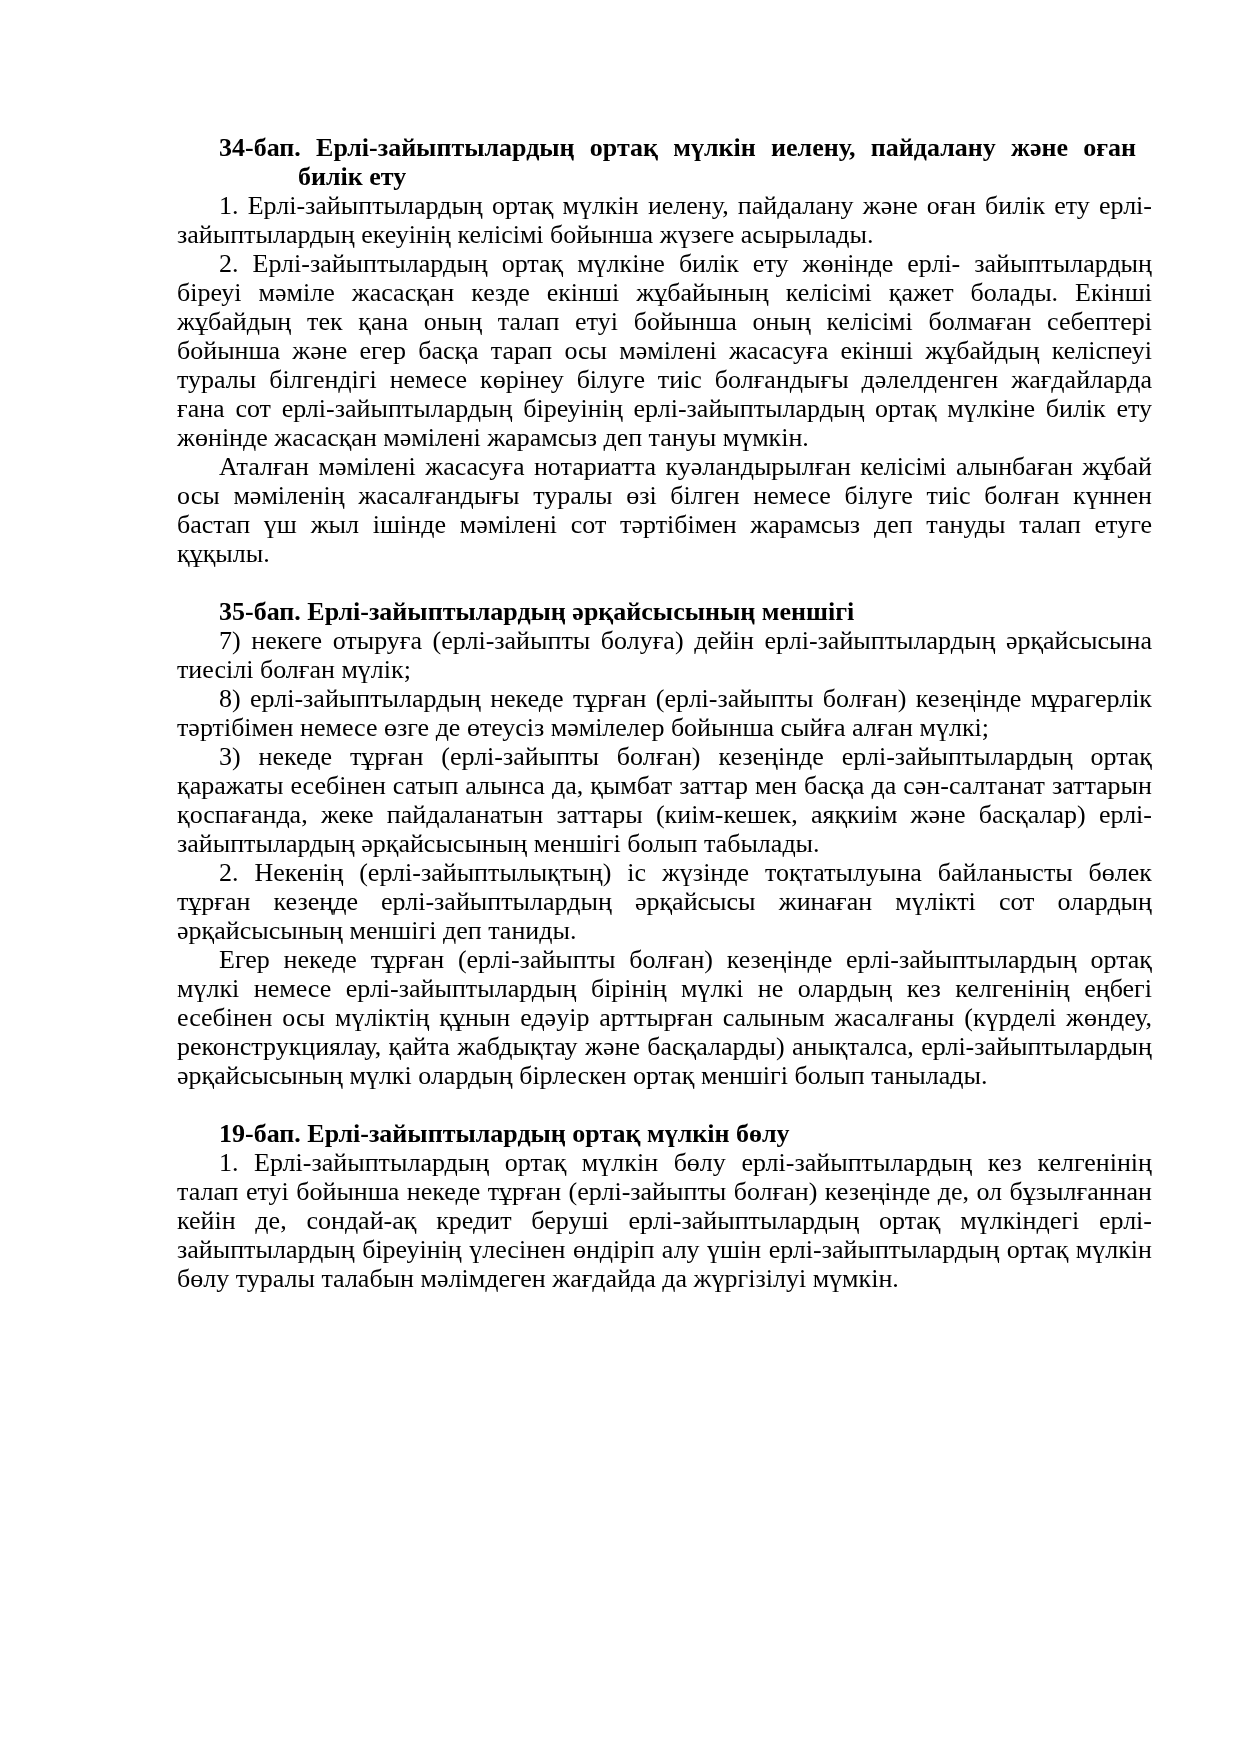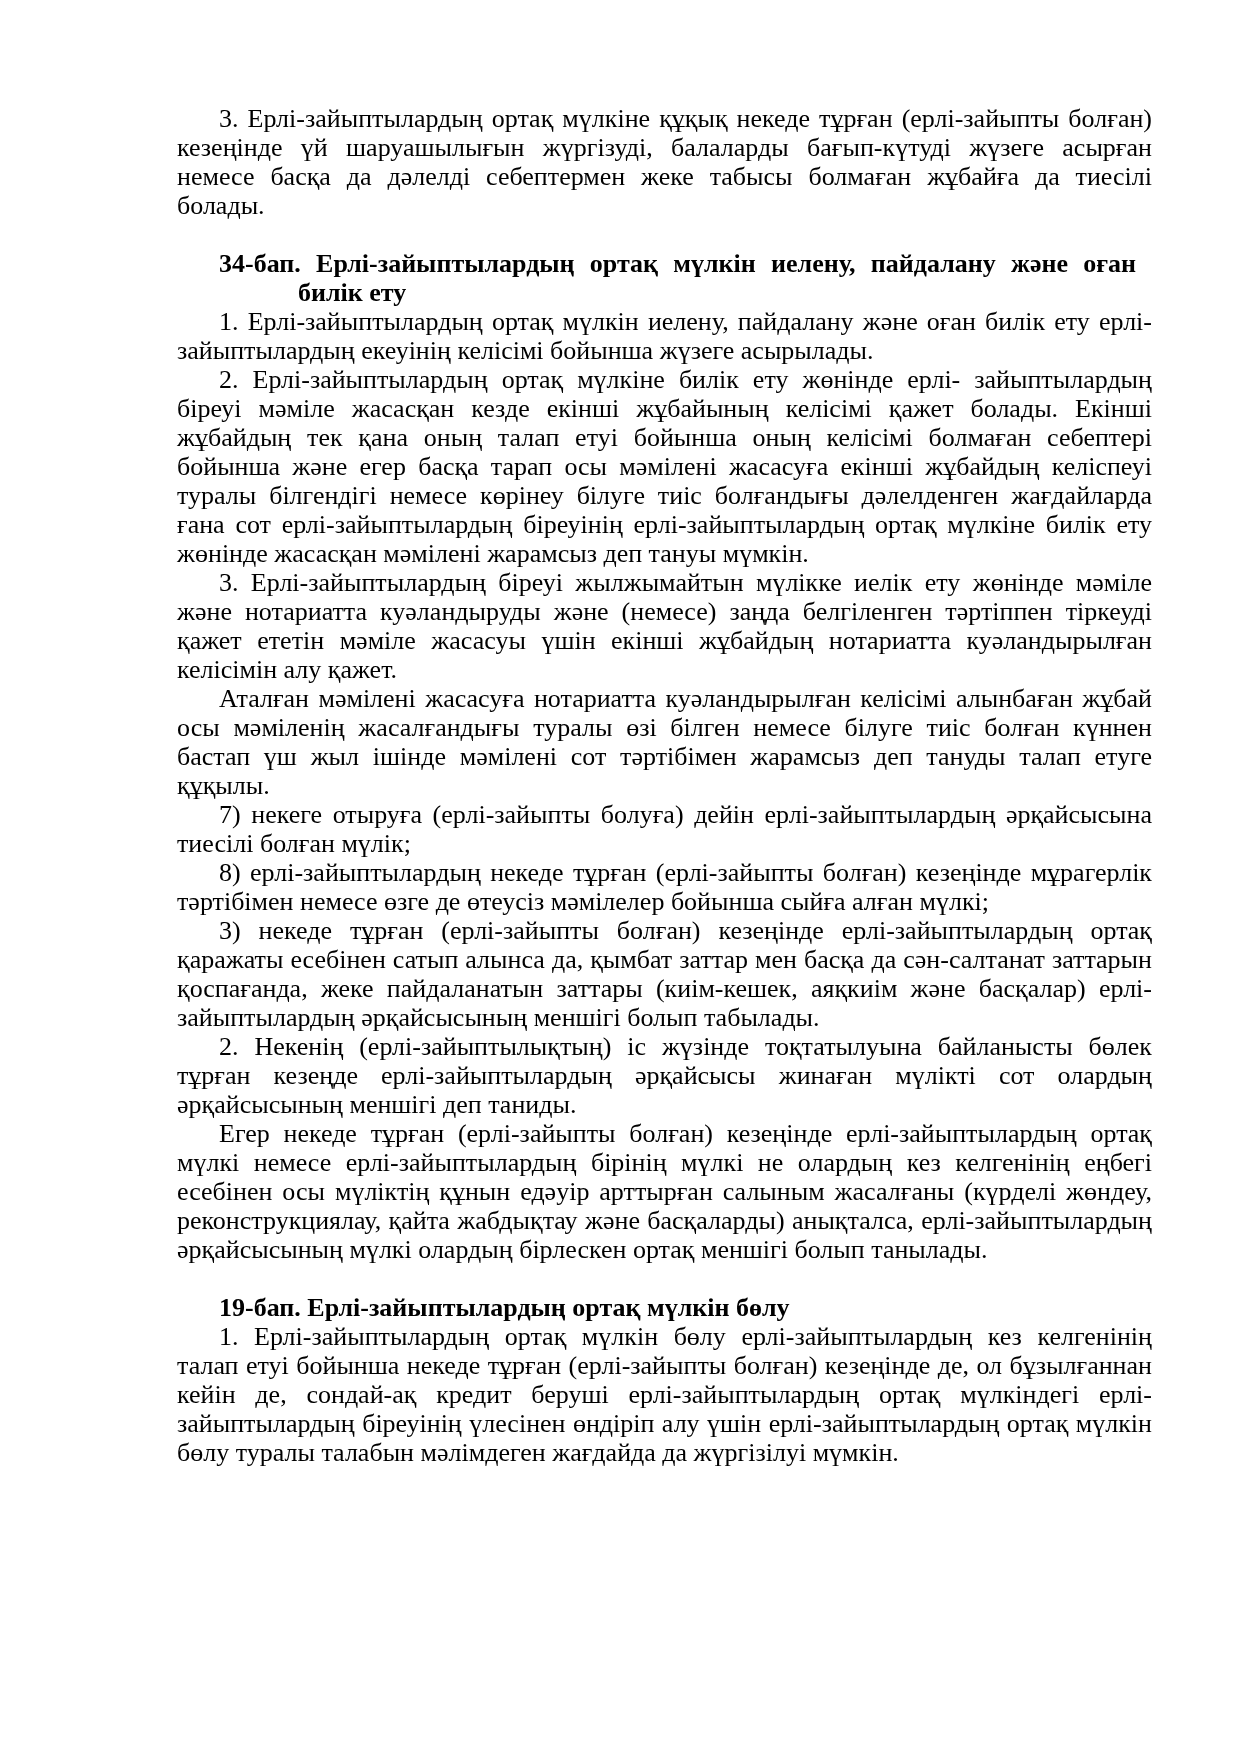--- a/index.html
+++ b/index.html
@@ -30,26 +30,25 @@
     font-weight: bold;
     text-align: justify;
     padding-left: 121px;
     text-indent: -79px;
   }
 </style>
 </head>
 <body>
 
 <div class="page">
-  <p class="para">3. Ерлі-зайыптылардың ортақ мүлкіне құқық некеде тұрған (ерлі-зайыпты болған) кезеңінде үй шаруашылығын жүргізуді, балаларды бағып-күтуді жүзеге асырған немесе басқа да дәлелді себептермен жеке табысы болмаған жұбайға да тиесілі болады.</p>
   <p class="heading">34-бап. Ерлі-зайыптылардың ортақ мүлкін иелену, пайдалану және оған билік ету</p>
   <p class="para">1. Ерлі-зайыптылардың ортақ мүлкін иелену, пайдалану және оған билік ету ерлі-зайыптылардың екеуінің келісімі бойынша жүзеге асырылады.</p>
   <p class="para">2. Ерлі-зайыптылардың ортақ мүлкіне билік ету жөнінде ерлі- зайыптылардың біреуі мәміле жасасқан кезде екінші жұбайының келісімі қажет болады. Екінші жұбайдың тек қана оның талап етуі бойынша оның келісімі болмаған себептері бойынша және егер басқа тарап осы мәмілені жасасуға екінші жұбайдың келіспеуі туралы білгендігі немесе көрінеу білуге тиіс болғандығы дәлелденген жағдайларда ғана сот ерлі-зайыптылардың біреуінің ерлі-зайыптылардың ортақ мүлкіне билік ету жөнінде жасасқан мәмілені жарамсыз деп тануы мүмкін.</p>
-  <p class="para">3. Ерлі-зайыптылардың біреуі жылжымайтын мүлікке иелік ету жөнінде мәміле және нотариатта куәландыруды және (немесе) заңда белгіленген тәртіппен тіркеуді қажет ететін мәміле жасасуы үшін екінші жұбайдың нотариатта куәландырылған келісімін алу қажет.</p>
   <p class="para">Аталған мәмілені жасасуға нотариатта куәландырылған келісімі алынбаған жұбай осы мәміленің жасалғандығы туралы өзі білген немесе білуге тиіс болған күннен бастап үш жыл ішінде мәмілені сот тәртібімен жарамсыз деп тануды талап етуге құқылы.</p>
+  <p class="heading">35-бап. Ерлі-зайыптылардың әрқайсысының меншігі</p>
   <p class="para">7) некеге отыруға (ерлі-зайыпты болуға) дейін ерлі-зайыптылардың әрқайсысына тиесілі болған мүлік;</p>
   <p class="para">8) ерлі-зайыптылардың некеде тұрған (ерлі-зайыпты болған) кезеңінде мұрагерлік тәртібімен немесе өзге де өтеусіз мәмілелер бойынша сыйға алған мүлкі;</p>
   <p class="para">3) некеде тұрған (ерлі-зайыпты болған) кезеңінде ерлі-зайыптылардың ортақ қаражаты есебінен сатып алынса да, қымбат заттар мен басқа да сән-салтанат заттарын қоспағанда, жеке пайдаланатын заттары (киім-кешек, аяқкиім және басқалар) ерлі-зайыптылардың әрқайсысының меншігі болып табылады.</p>
   <p class="para">2. Некенің (ерлі-зайыптылықтың) іс жүзінде тоқтатылуына байланысты бөлек тұрған кезеңде ерлі-зайыптылардың әрқайсысы жинаған мүлікті сот олардың әрқайсысының меншігі деп таниды.</p>
   <p class="para">Егер некеде тұрған (ерлі-зайыпты болған) кезеңінде ерлі-зайыптылардың ортақ мүлкі немесе ерлі-зайыптылардың бірінің мүлкі не олардың кез келгенінің еңбегі есебінен осы мүліктің құнын едәуір арттырған салыным жасалғаны (күрделі жөндеу, реконструкциялау, қайта жабдықтау және басқаларды) анықталса, ерлі-зайыптылардың әрқайсысының мүлкі олардың бірлескен ортақ меншігі болып танылады.</p>
   <p class="heading">19-бап. Ерлі-зайыптылардың ортақ мүлкін бөлу</p>
   <p class="para">1. Ерлі-зайыптылардың ортақ мүлкін бөлу ерлі-зайыптылардың кез келгенінің талап етуі бойынша некеде тұрған (ерлі-зайыпты болған) кезеңінде де, ол бұзылғаннан кейін де, сондай-ақ кредит беруші ерлі-зайыптылардың ортақ мүлкіндегі ерлі-зайыптылардың біреуінің үлесінен өндіріп алу үшін ерлі-зайыптылардың ортақ мүлкін бөлу туралы талабын мәлімдеген жағдайда да жүргізілуі мүмкін.</p>
 </div>
 
 </body></html>

